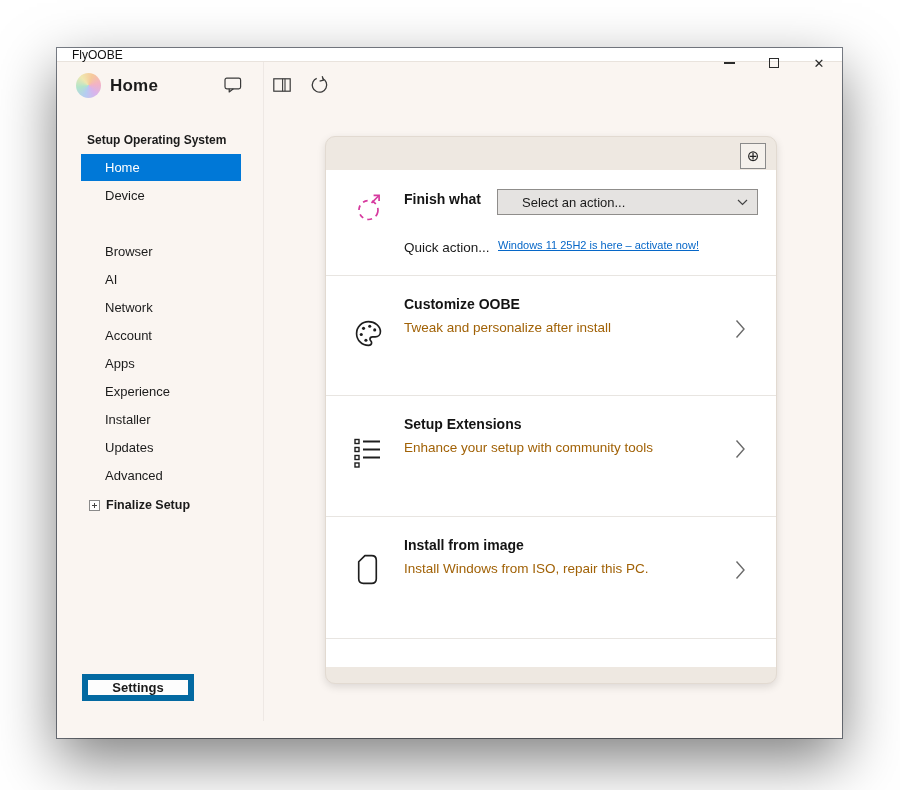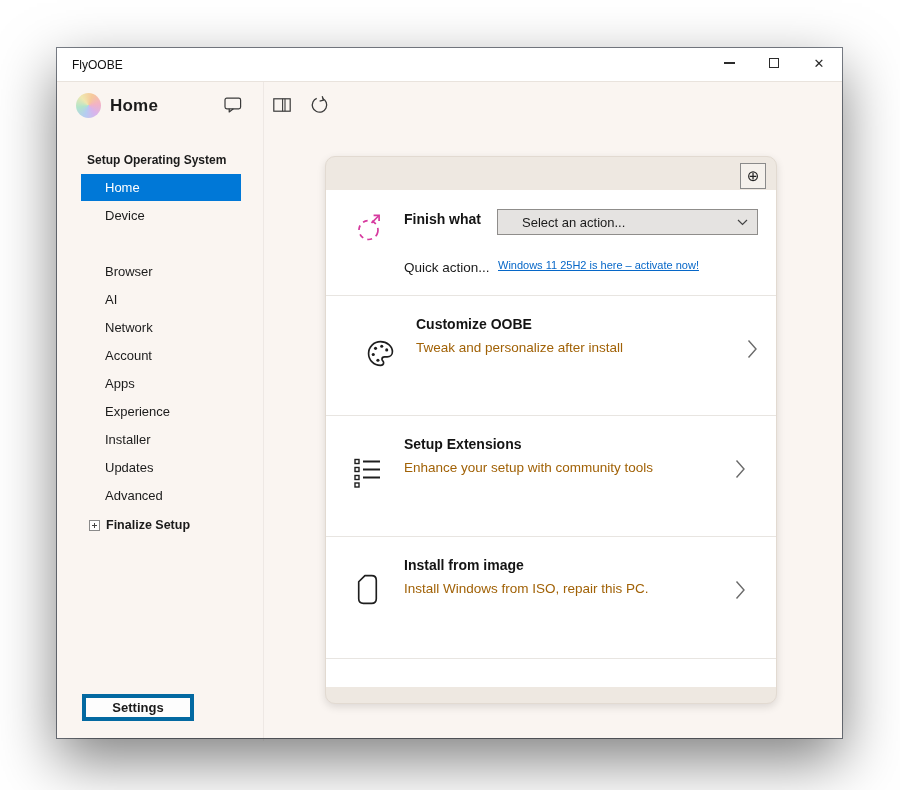--- a/index.html
+++ b/index.html
@@ -21,21 +21,21 @@
       linear-gradient(180deg, #141d29 0%, #2a3b50 16%, #41556c 36%, #54remove 0, #54687f 56%, #637d96 76%, #7e96ae 100%);
   }
 
   
   .window {
     position:absolute; left:57px; top:48px; width:785px; height:690px;
     background:#faf5f1;
     box-shadow: 0 22px 55px rgba(0,0,0,0.5), 0 0 0 1px rgba(20,30,45,0.55);
   }
   .titlebar {
-    position:relative; height:34px; background:#ffffff; border-bottom:1px solid #e9e3dd;
+    position:relative; height:14px; background:#ffffff; border-bottom:1px solid #e9e3dd;
     display:flex; align-items:center;
   }
   .tb-title { font-size:12px; color:#111; padding-left:15px; }
   .tb-controls { position:absolute; right:6px; top:0; height:30px; display:flex; align-items:center; }
   .tb-btn { width:34px; height:30px; display:flex; align-items:center; justify-content:center; cursor:default; margin-left:11px; }
   .glyph-min { display:block; width:11px; height:1.5px; background:#2b2b2b; }
   .glyph-max { display:block; width:10px; height:10px; border:1.4px solid #2b2b2b; }
   .glyph-close { font-size:13px; color:#2b2b2b; line-height:1; }
 
   .win-body { position:relative; height:659px; }
@@ -54,21 +54,21 @@
   .nav-section-title { position:absolute; left:30px; top:71px; font-size:12px; font-weight:bold; color:#1b1b1b; }
   .nav-item {
     position:absolute; left:24px; width:160px; height:27px;
     display:flex; align-items:center; padding-left:24px;
     font-size:13px; color:#1b1b1b; cursor:default;
   }
   .nav-item.selected { background:#0078d7; color:#ffffff; }
   .finalize { position:absolute; left:32px; top:436px; display:flex; align-items:center; gap:6px; font-size:12.5px; font-weight:bold; color:#1b1b1b; }
   .settings-btn {
     position:absolute; left:25px; top:612px; width:112px; height:27px;
-    background:#fdfdfd; border:4px solid #0369a1;
+    background:#fdfdfd; border:6px solid #0369a1;
     font-size:13px; font-weight:bold; color:#1a1a1a;
     display:flex; align-items:center; justify-content:center;
   }
 
   
   .card {
     position:absolute; left:268px; top:74px; width:452px; height:548px;
     background:#eee8e1; border:1px solid #e2dad1; border-radius:10px;
     box-shadow: 0 3px 9px rgba(0,0,0,0.12);
   }
@@ -224,21 +224,21 @@
               <span class="dd-text">Select an action...</span>
               <span class="dd-chev">
                 <svg width="11" height="7" viewBox="0 0 11 7">
                     <polyline points="1,1 5.5,5.5 10,1" fill="none" stroke="#444" stroke-width="1.2"></polyline>
                   </svg>
               </span>
             </div>
             <div class="quick-link">Windows 11 25H2 is here – activate now!</div>
           </div>
 
-          <div class="card-row" style="top:105px; height:120px;margin-left:12px;">
+          <div class="card-row" style="top:105px; height:120px;">
             <div class="row-icon" style="top:44px">
               <svg width="29" height="29" viewBox="0 0 28 28">
                 <path d="M14 2.5 C7.6 2.5 2.5 7.6 2.5 14 C2.5 20.4 7.6 25.5 14 25.5 C15.9 25.5 17 24.4 17 23 C17 22.2 16.7 21.7 16.2 21.2 C15.7 20.6 15.4 20.2 15.4 19.5 C15.4 18.2 16.5 17.2 17.9 17.2 L20.5 17.2 C23.3 17.2 25.5 15 25.5 12.2 C25.5 6.8 20.3 2.5 14 2.5 Z" fill="none" stroke="#1e1e1e" stroke-width="1.6"></path>
                 <circle cx="9.2" cy="9" r="1.5" fill="#1e1e1e"></circle>
                 <circle cx="15.2" cy="7" r="1.5" fill="#1e1e1e"></circle>
                 <circle cx="20" cy="10.5" r="1.5" fill="#1e1e1e"></circle>
                 <circle cx="7" cy="15" r="1.5" fill="#1e1e1e"></circle>
                 <circle cx="11.5" cy="20.5" r="1.5" fill="#1e1e1e"></circle>
               </svg>
             </div>

